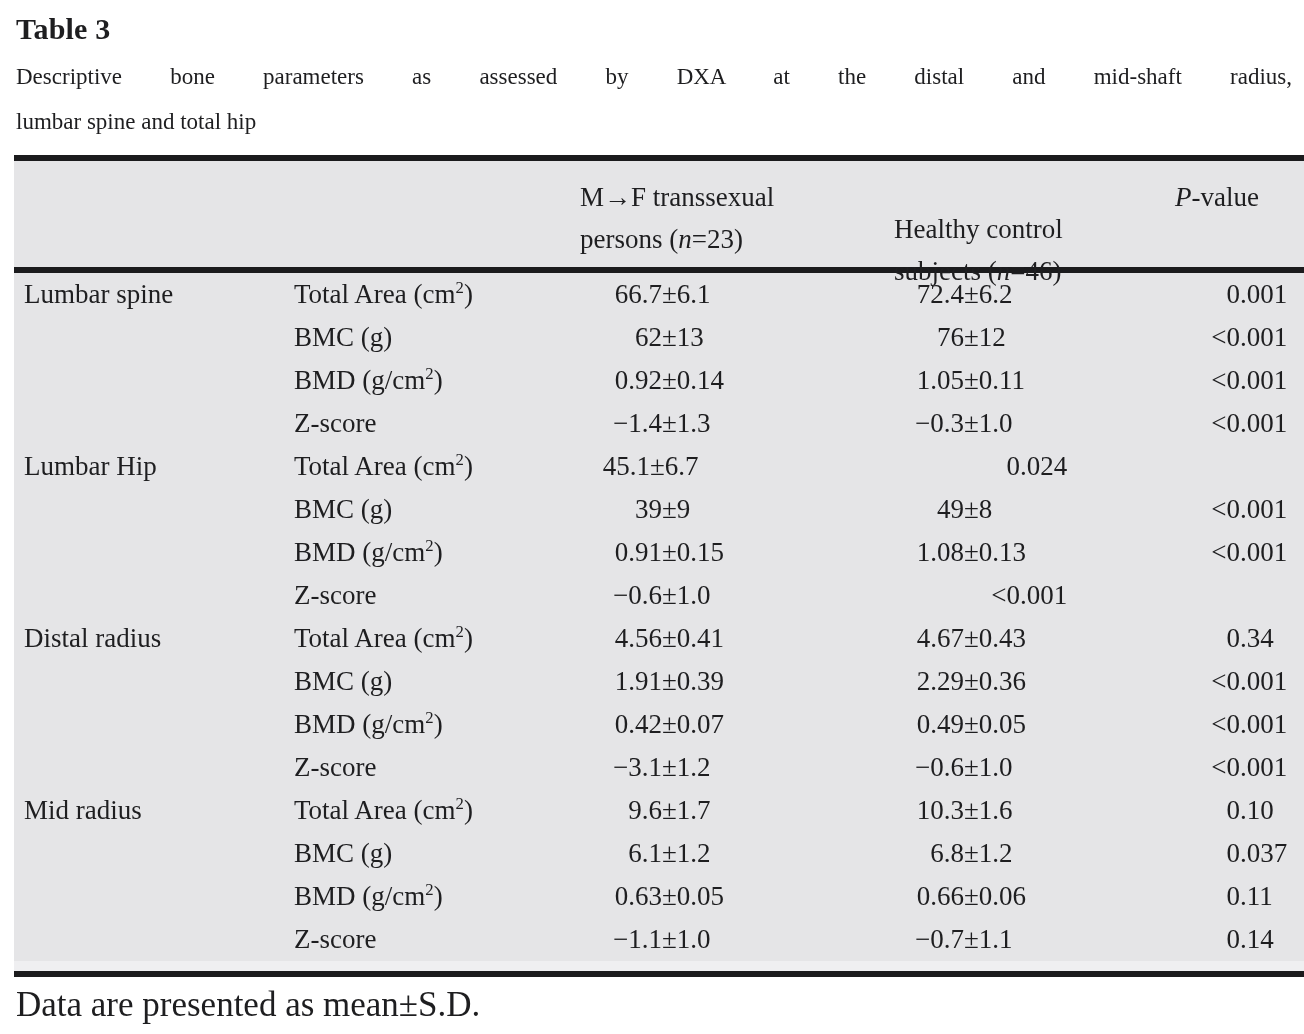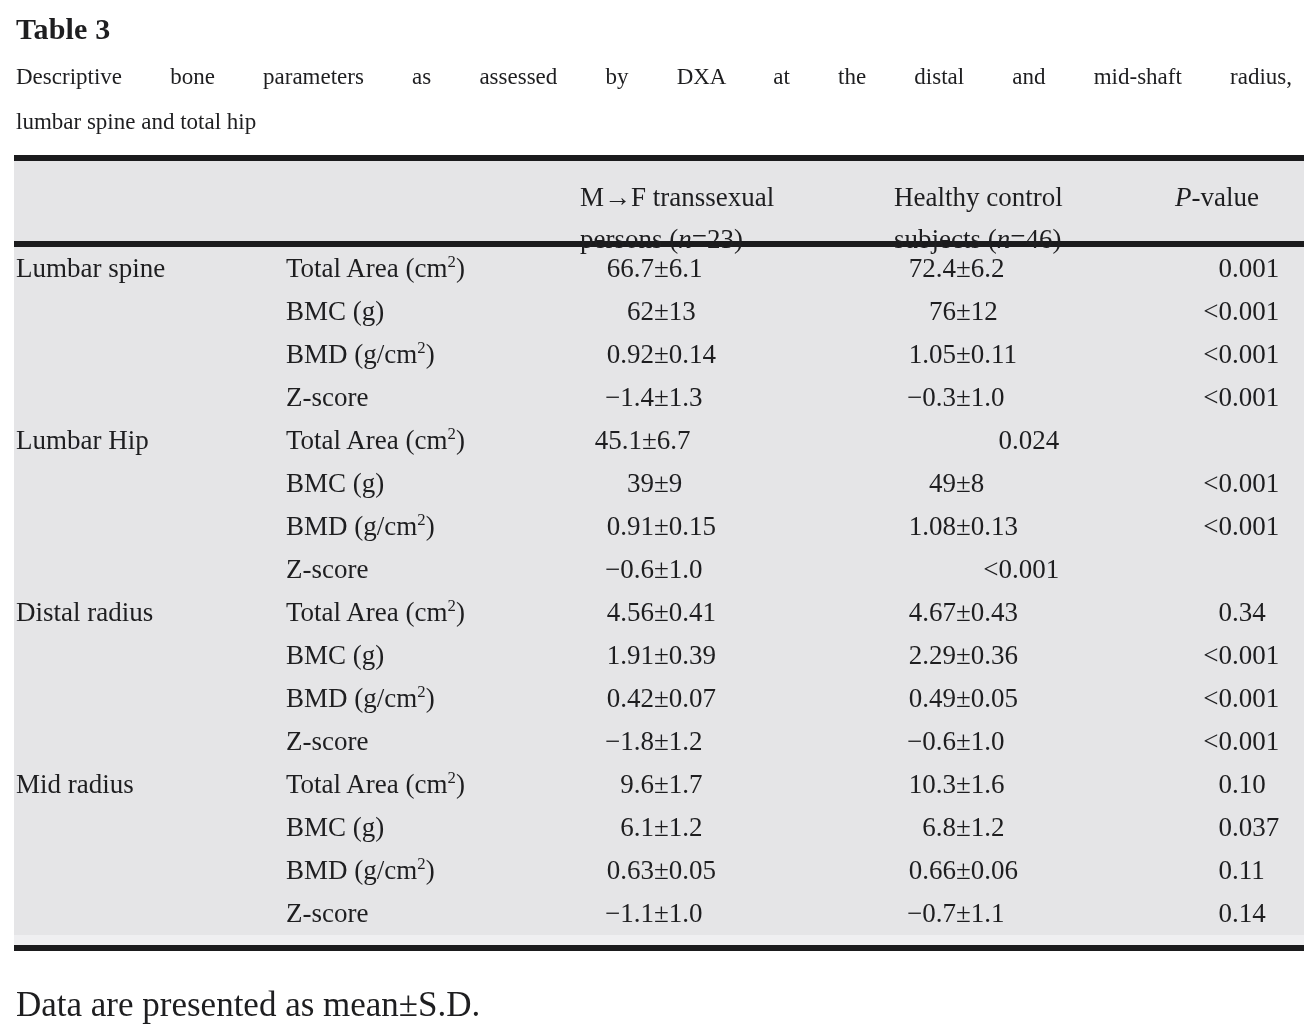--- a/index.html
+++ b/index.html
@@ -32,36 +32,36 @@
   .caption .line1 { text-align: justify; text-align-last: justify; }
   .caption .line2 { text-align: left; }
 
   .datatable {
     position: absolute;
     left: 14px;
     top: 155px;
     width: 1290px;
   }
   .rule { height: 6px; background: #1b1b1d; }
-  .thead { background: #e5e5e7; height: 80px; }
+  .thead { background: #e5e5e7; height: 106px; }
   .tbody { background: #e5e5e7; }
   .strip { height: 10px; background: #efeff1; }
 
   .grid-row {
     display: grid;
     grid-template-columns: 256px 294px 314px 220px 206px;
   }
   .cell { font-size: 27px; white-space: nowrap; overflow: visible; }
 
   .thead .cell { padding-top: 15px; line-height: 42px; }
   .thead .c3 { padding-left: 16px; }
-  .thead .c4 { padding-left: 16px; }
+  .thead .c4 { padding-left: 16px; margin-top: 32px; }
   .thead .c5 { padding-left: 77px; }
 
-  .tr { height: 43px; }
+  .tr { height: 43px; margin-left: 8px; }
   .tr .cell { line-height: 43px; }
   .c1 { padding-left: 2px; }
   .c2 { padding-left: 16px; }
   .c3.num, .c4.num { padding-left: 16px; display: flex; }
   .c5.pnum { display: flex; }
 
   .c3 .nl { display: inline-block; width: 74px; text-align: right; }
   .c4 .nl { display: inline-block; width: 62px; text-align: right; }
   .nr { display: inline-block; }
   .pl { display: inline-block; width: 134px; text-align: right; }
@@ -268,21 +268,21 @@
           </div>
           <div class="cell c5 pnum">
             <span class="pl">&lt;0</span>
             <span class="pr">.001</span>
           </div>
         </div>
         <div class="grid-row tr">
           <div class="cell c1"></div>
           <div class="cell c2">Z-score</div>
           <div class="cell c3 num">
-            <span class="nl">−1.8</span>
+            <span class="nl">−3.1</span>
             <span class="nr">±1.2</span>
           </div>
           <div class="cell c4 num">
             <span class="nl">−0.6</span>
             <span class="nr">±1.0</span>
           </div>
           <div class="cell c5 pnum">
             <span class="pl">&lt;0</span>
             <span class="pr">.001</span>
           </div>

